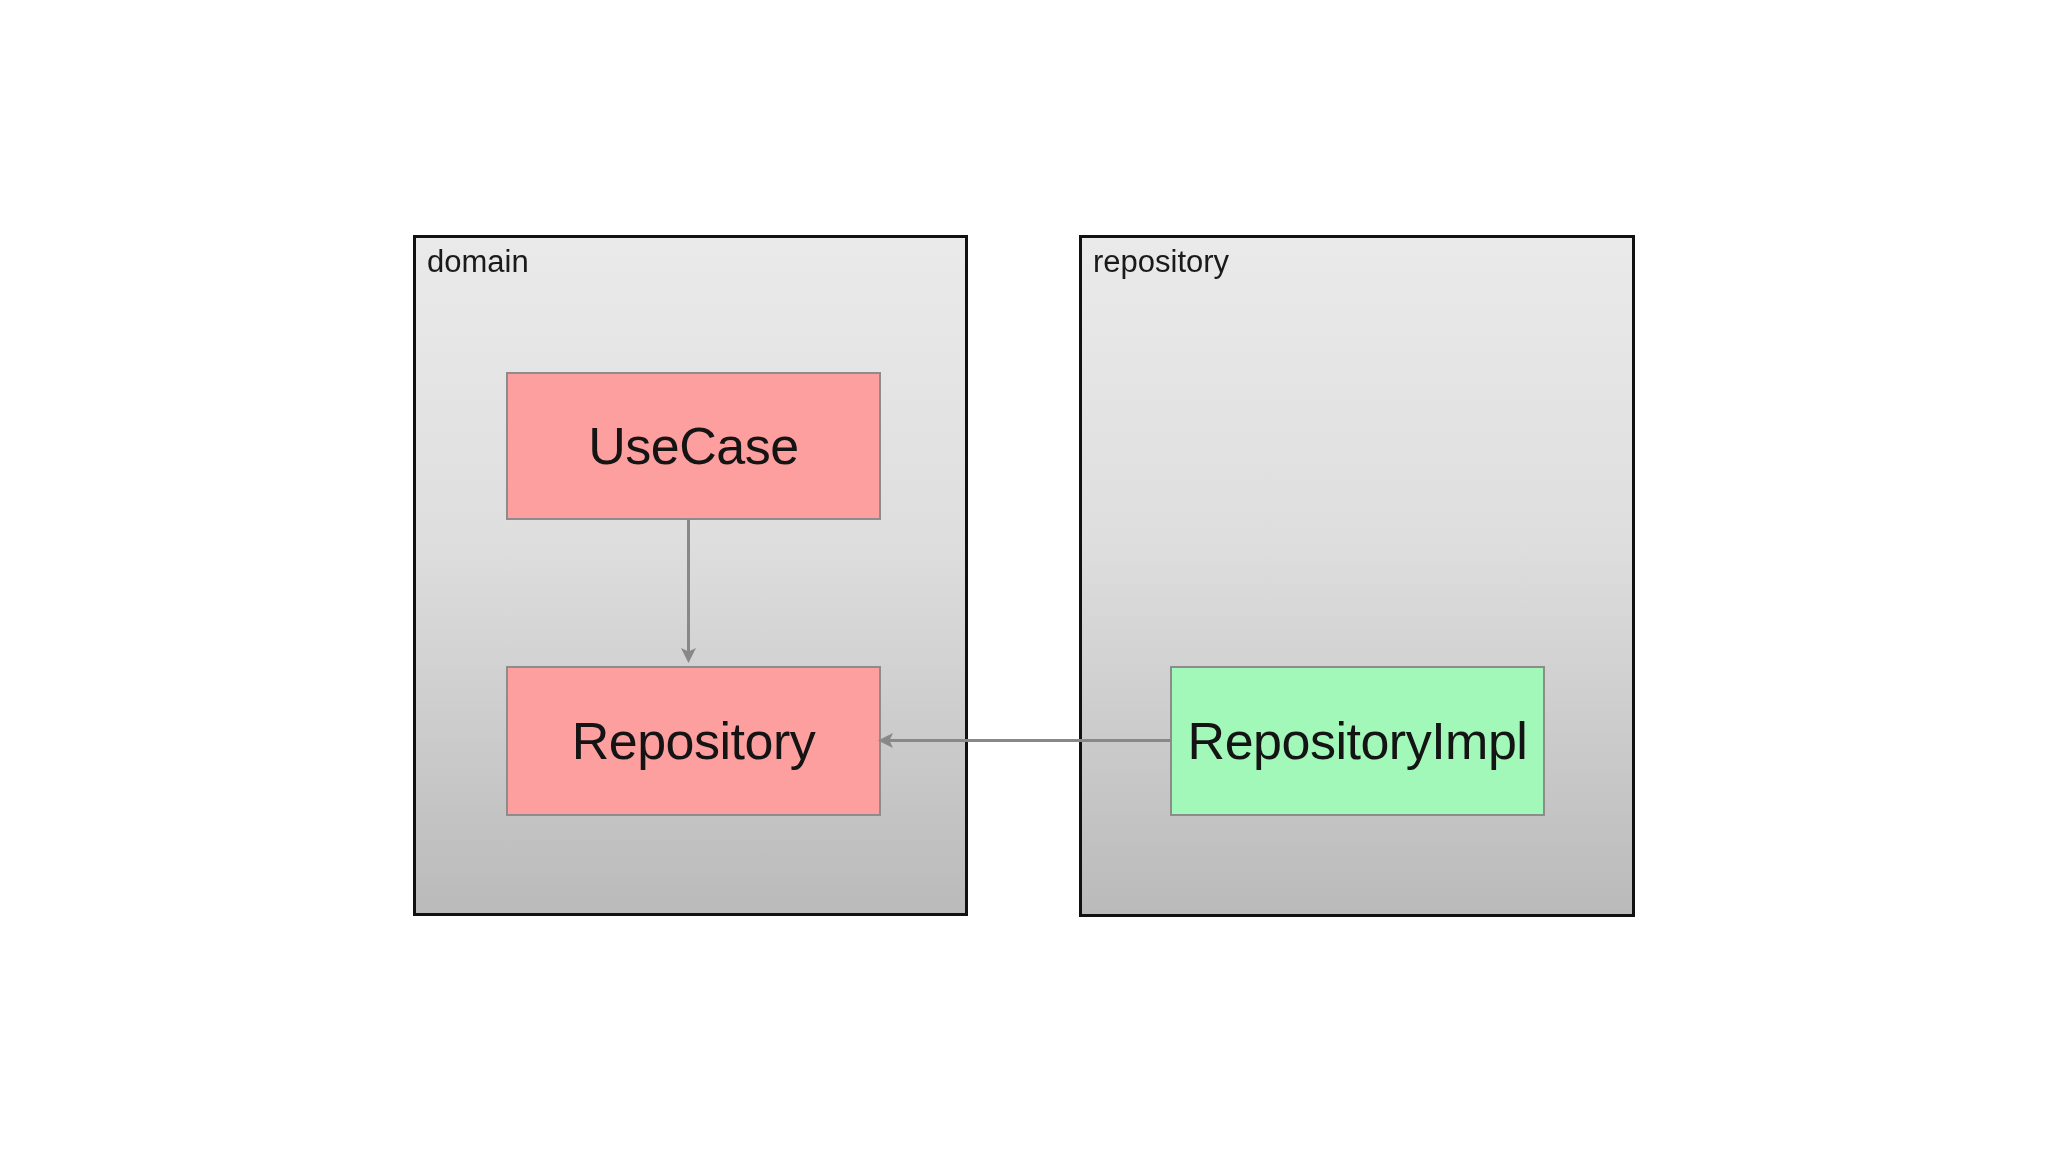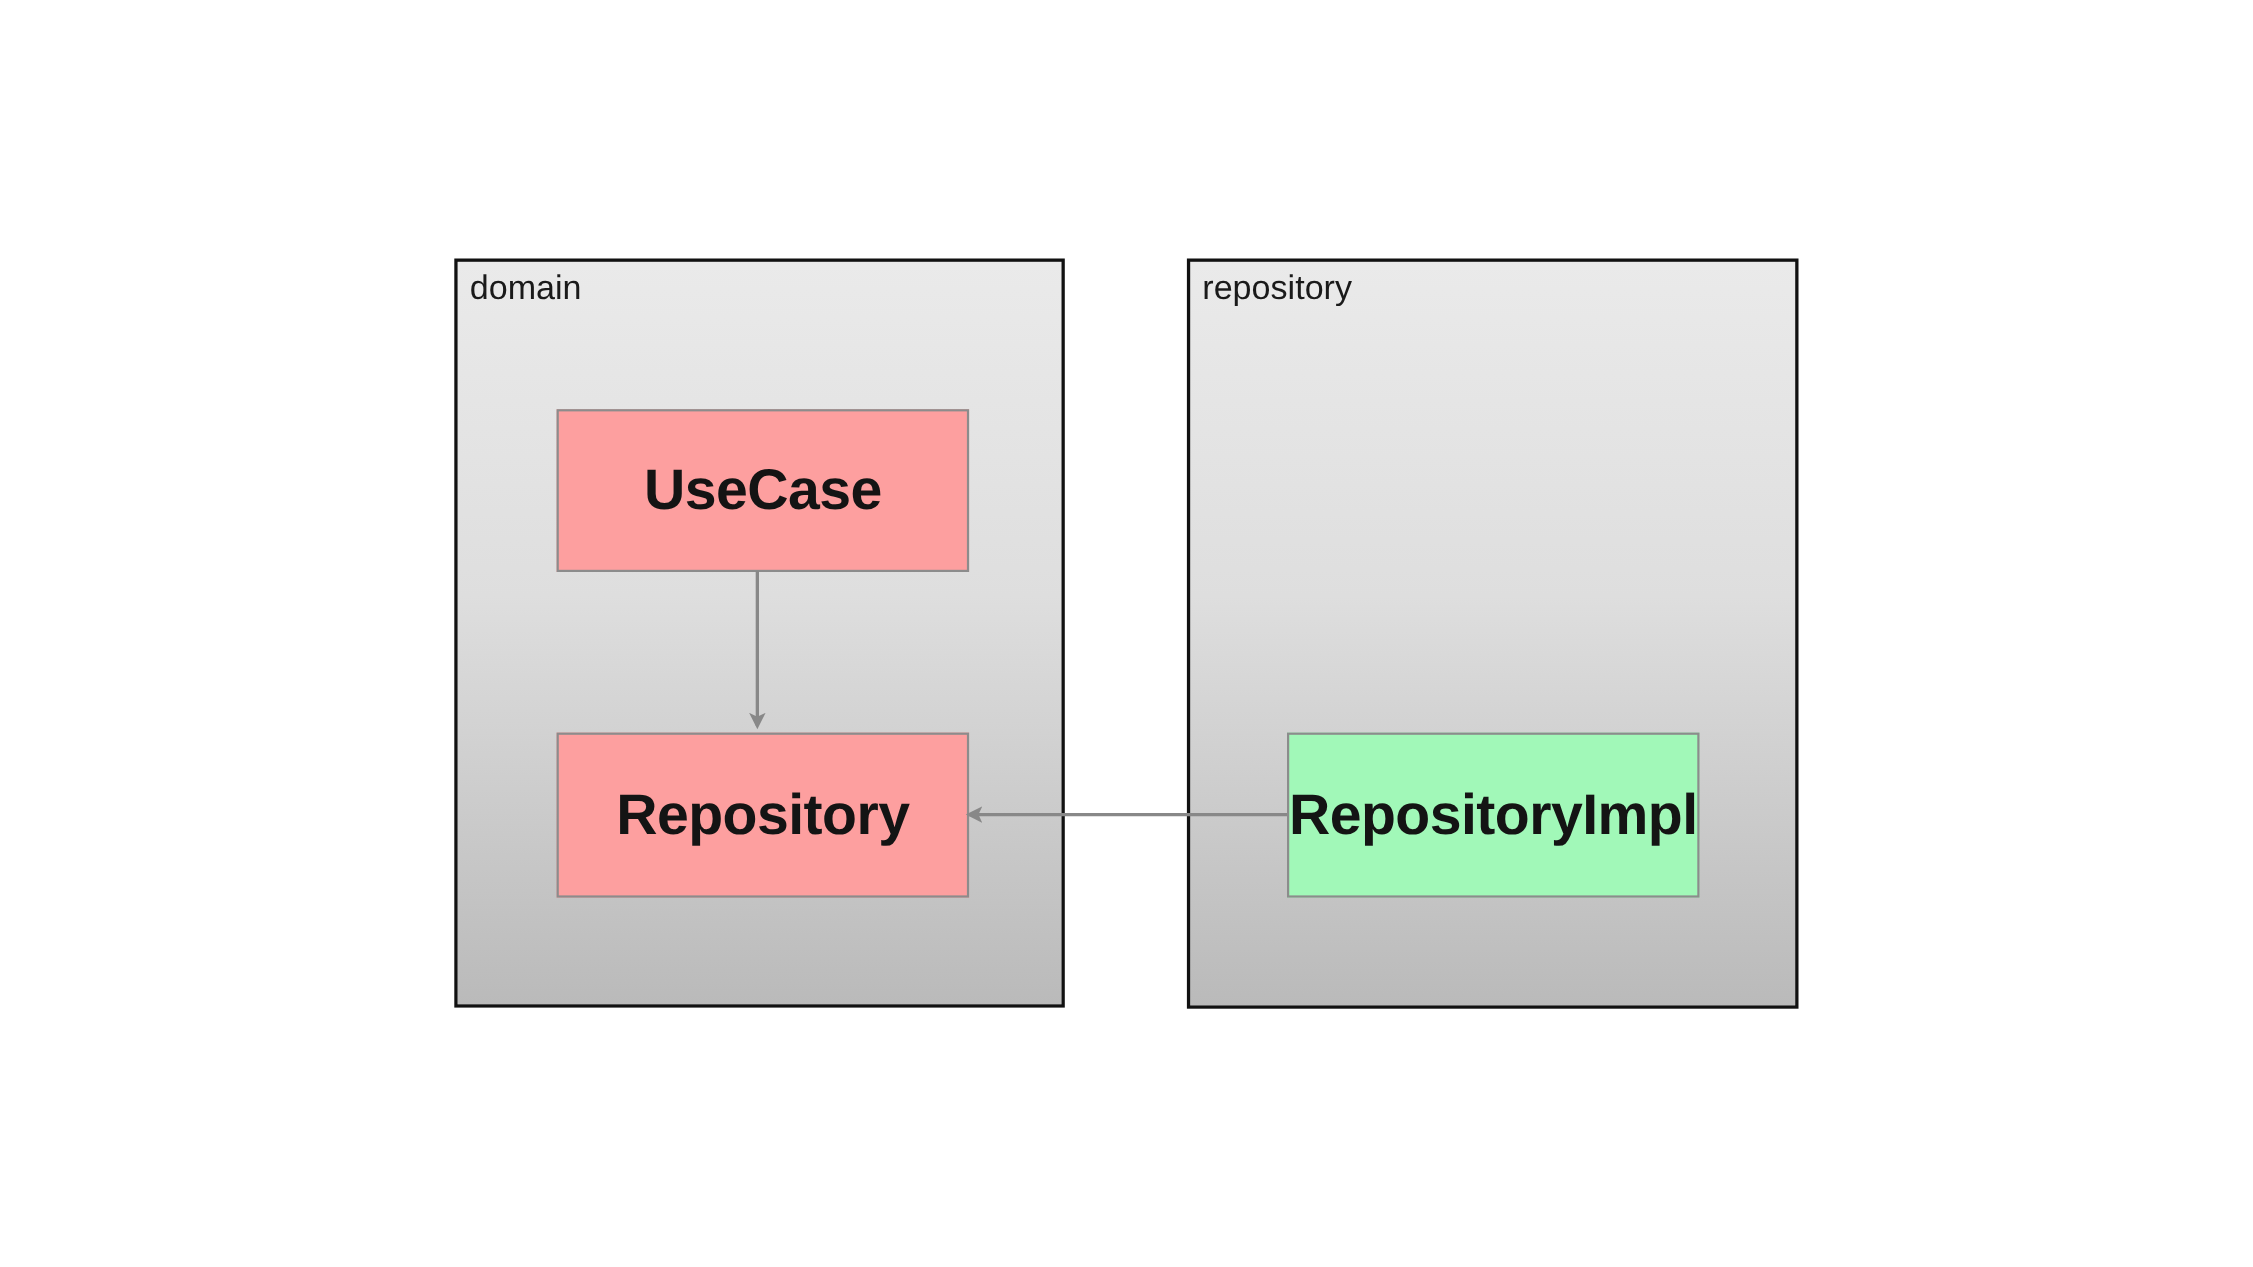--- a/index.html
+++ b/index.html
@@ -45,21 +45,20 @@
     box-sizing: border-box;
     display: flex;
     align-items: center;
     justify-content: center;
   }
   .node-label {
     font-size: 52px;
     color: #141414;
     white-space: nowrap;
     letter-spacing: -0.5px;
-    font-weight: bold;
   }
   .node-usecase {
     left: 503px; top: 369px;
     width: 375px; height: 148px;
   }
   .node-repository {
     left: 503px; top: 663px;
     width: 375px; height: 150px;
   }
   .node-repositoryimpl {

